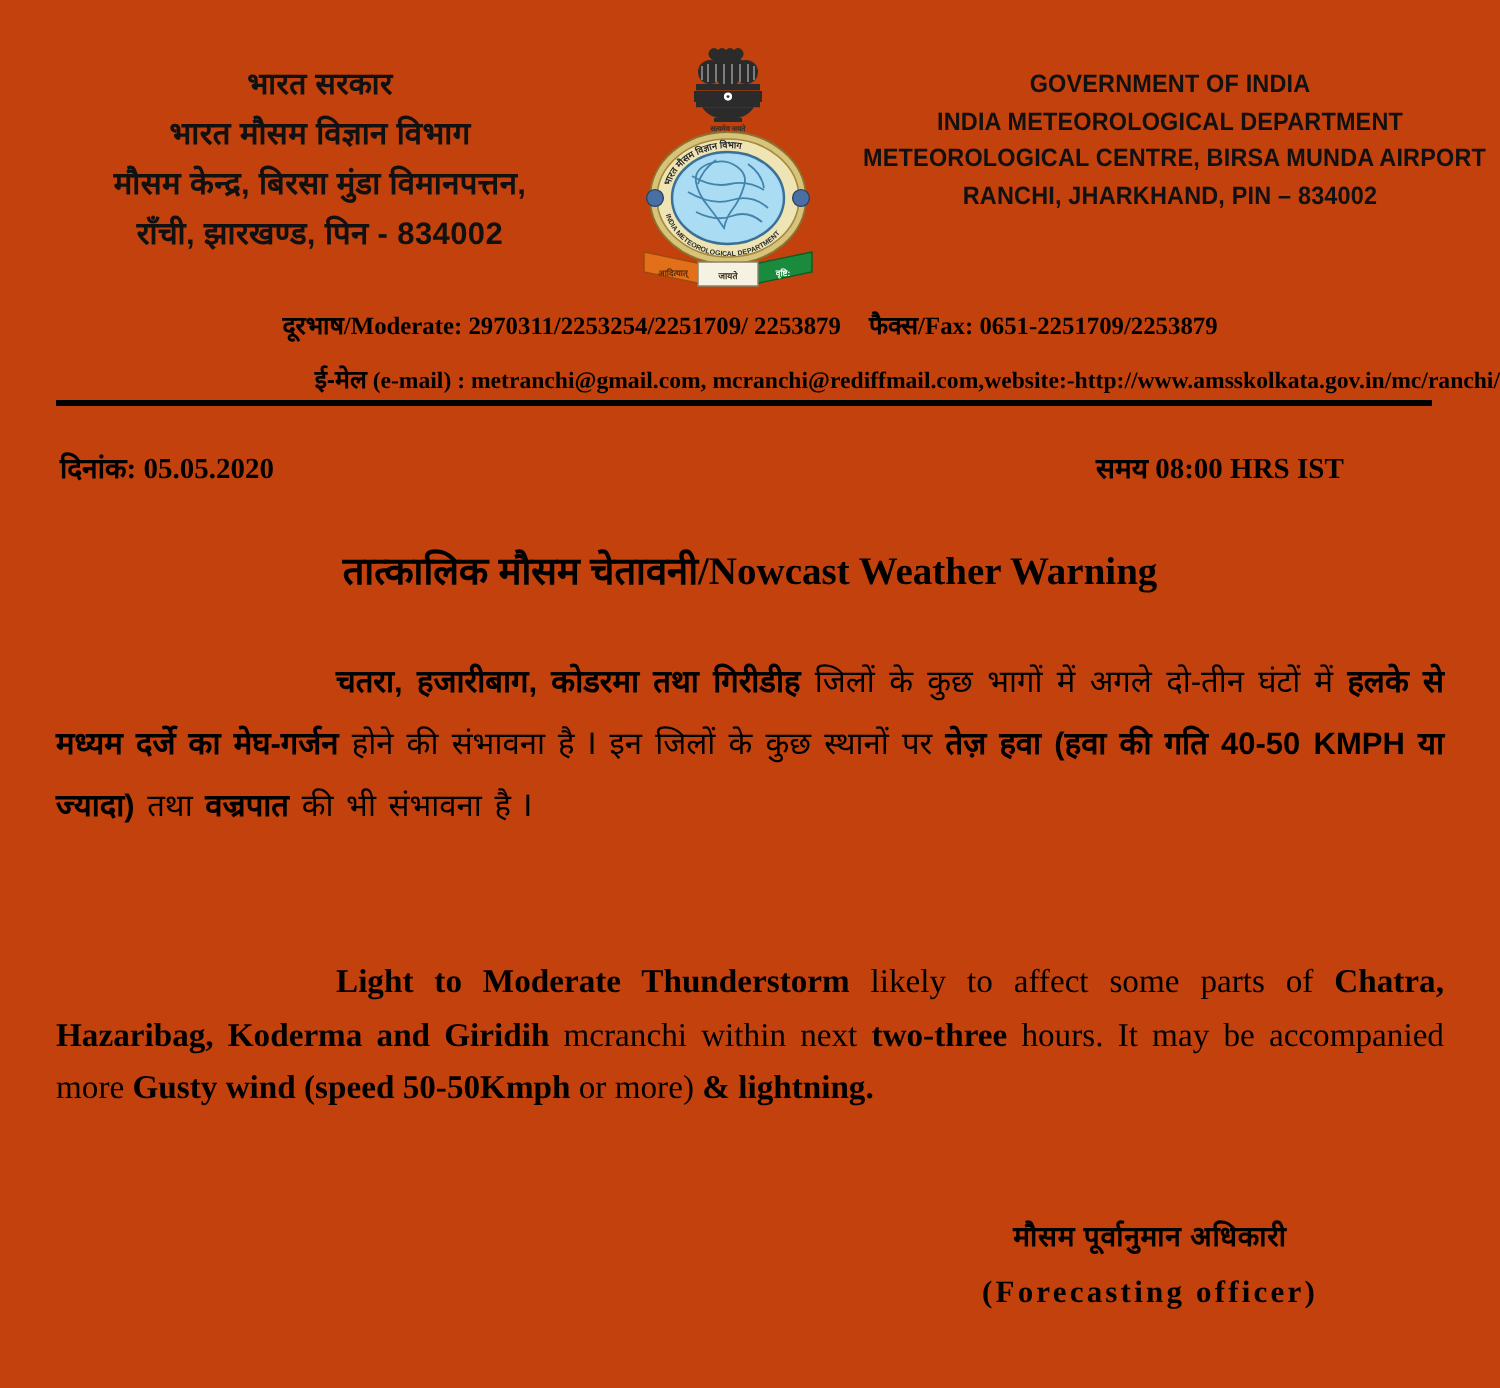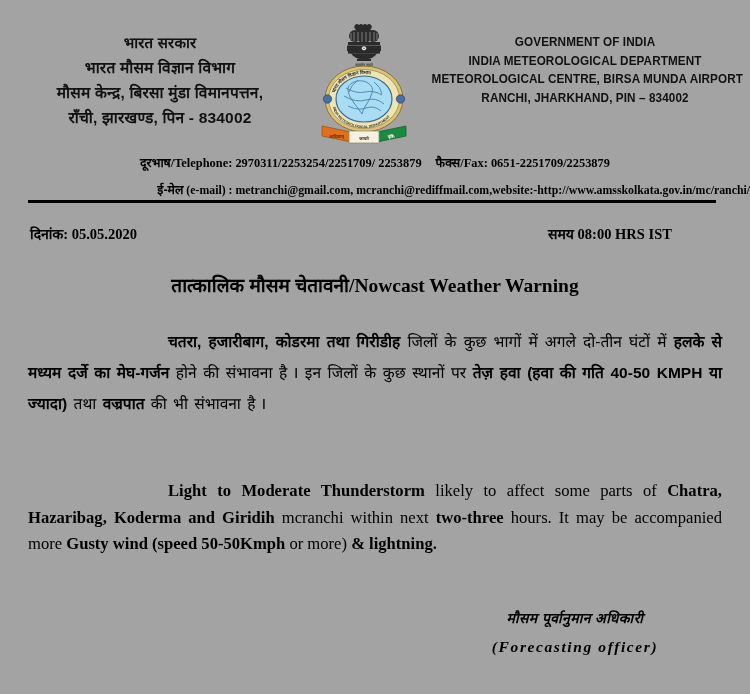--- a/index.html
+++ b/index.html
@@ -13,21 +13,21 @@
     position: relative;
     font-family: "Liberation Serif", "DejaVu Serif", serif;
     color: #000000;
     overflow: hidden;
   }
 
   .page {
     position: relative;
     width: 750px;
     height: 694px;
-    background: #a3a3a3;
+    background: #c2410c;
   }
 
   
   .letterhead {
     position: relative;
     height: 145px;
   }
 
   .lh-hindi {
     position: absolute;
@@ -182,21 +182,20 @@
   .body-english .ind { display: inline-block; width: 140px; }
   .body-english b { font-weight: bold; }
 
   
   .signature {
     position: absolute;
     left: 420px;
     top: 608px;
     width: 310px;
     text-align: center;
-    font-style: italic;
   }
   .sig-hindi {
     font-family: "Liberation Sans","DejaVu Sans",sans-serif;
     font-size: 14px;
     font-weight: bold;
     letter-spacing: 0.4px;
     white-space: nowrap;
   }
   .sig-english {
     margin-top: 11px;
@@ -302,21 +301,21 @@
 
     <div class="lh-english">
       <div>GOVERNMENT OF INDIA</div>
       <div>INDIA METEOROLOGICAL DEPARTMENT</div>
       <div>METEOROLOGICAL CENTRE, BIRSA MUNDA AIRPORT</div>
       <div>RANCHI, JHARKHAND, PIN – 834002</div>
     </div>
   </div>
 
   <div class="contact-tel">
-    <span class="hi">दूरभाष</span><span>/</span><span>Telephone:</span>
+    <span class="hi">दूरभाष</span><span>/</span><span>Moderate:</span>
     <span>2970311/2253254/2251709/ 2253879</span><span class="gap"></span><span class="hi">फैक्स</span><span>/</span><span>Fax:</span>
     <span>0651-2251709/2253879</span>
   </div>
 
   <div class="contact-mail">
     <span class="hi">ई-मेल</span>
     <span>(e-mail) :</span>
     <span>metranchi@gmail.com, mcranchi@rediffmail.com,website:-http://www.amsskolkata.gov.in/mc/ranchi/</span>
   </div>
 

